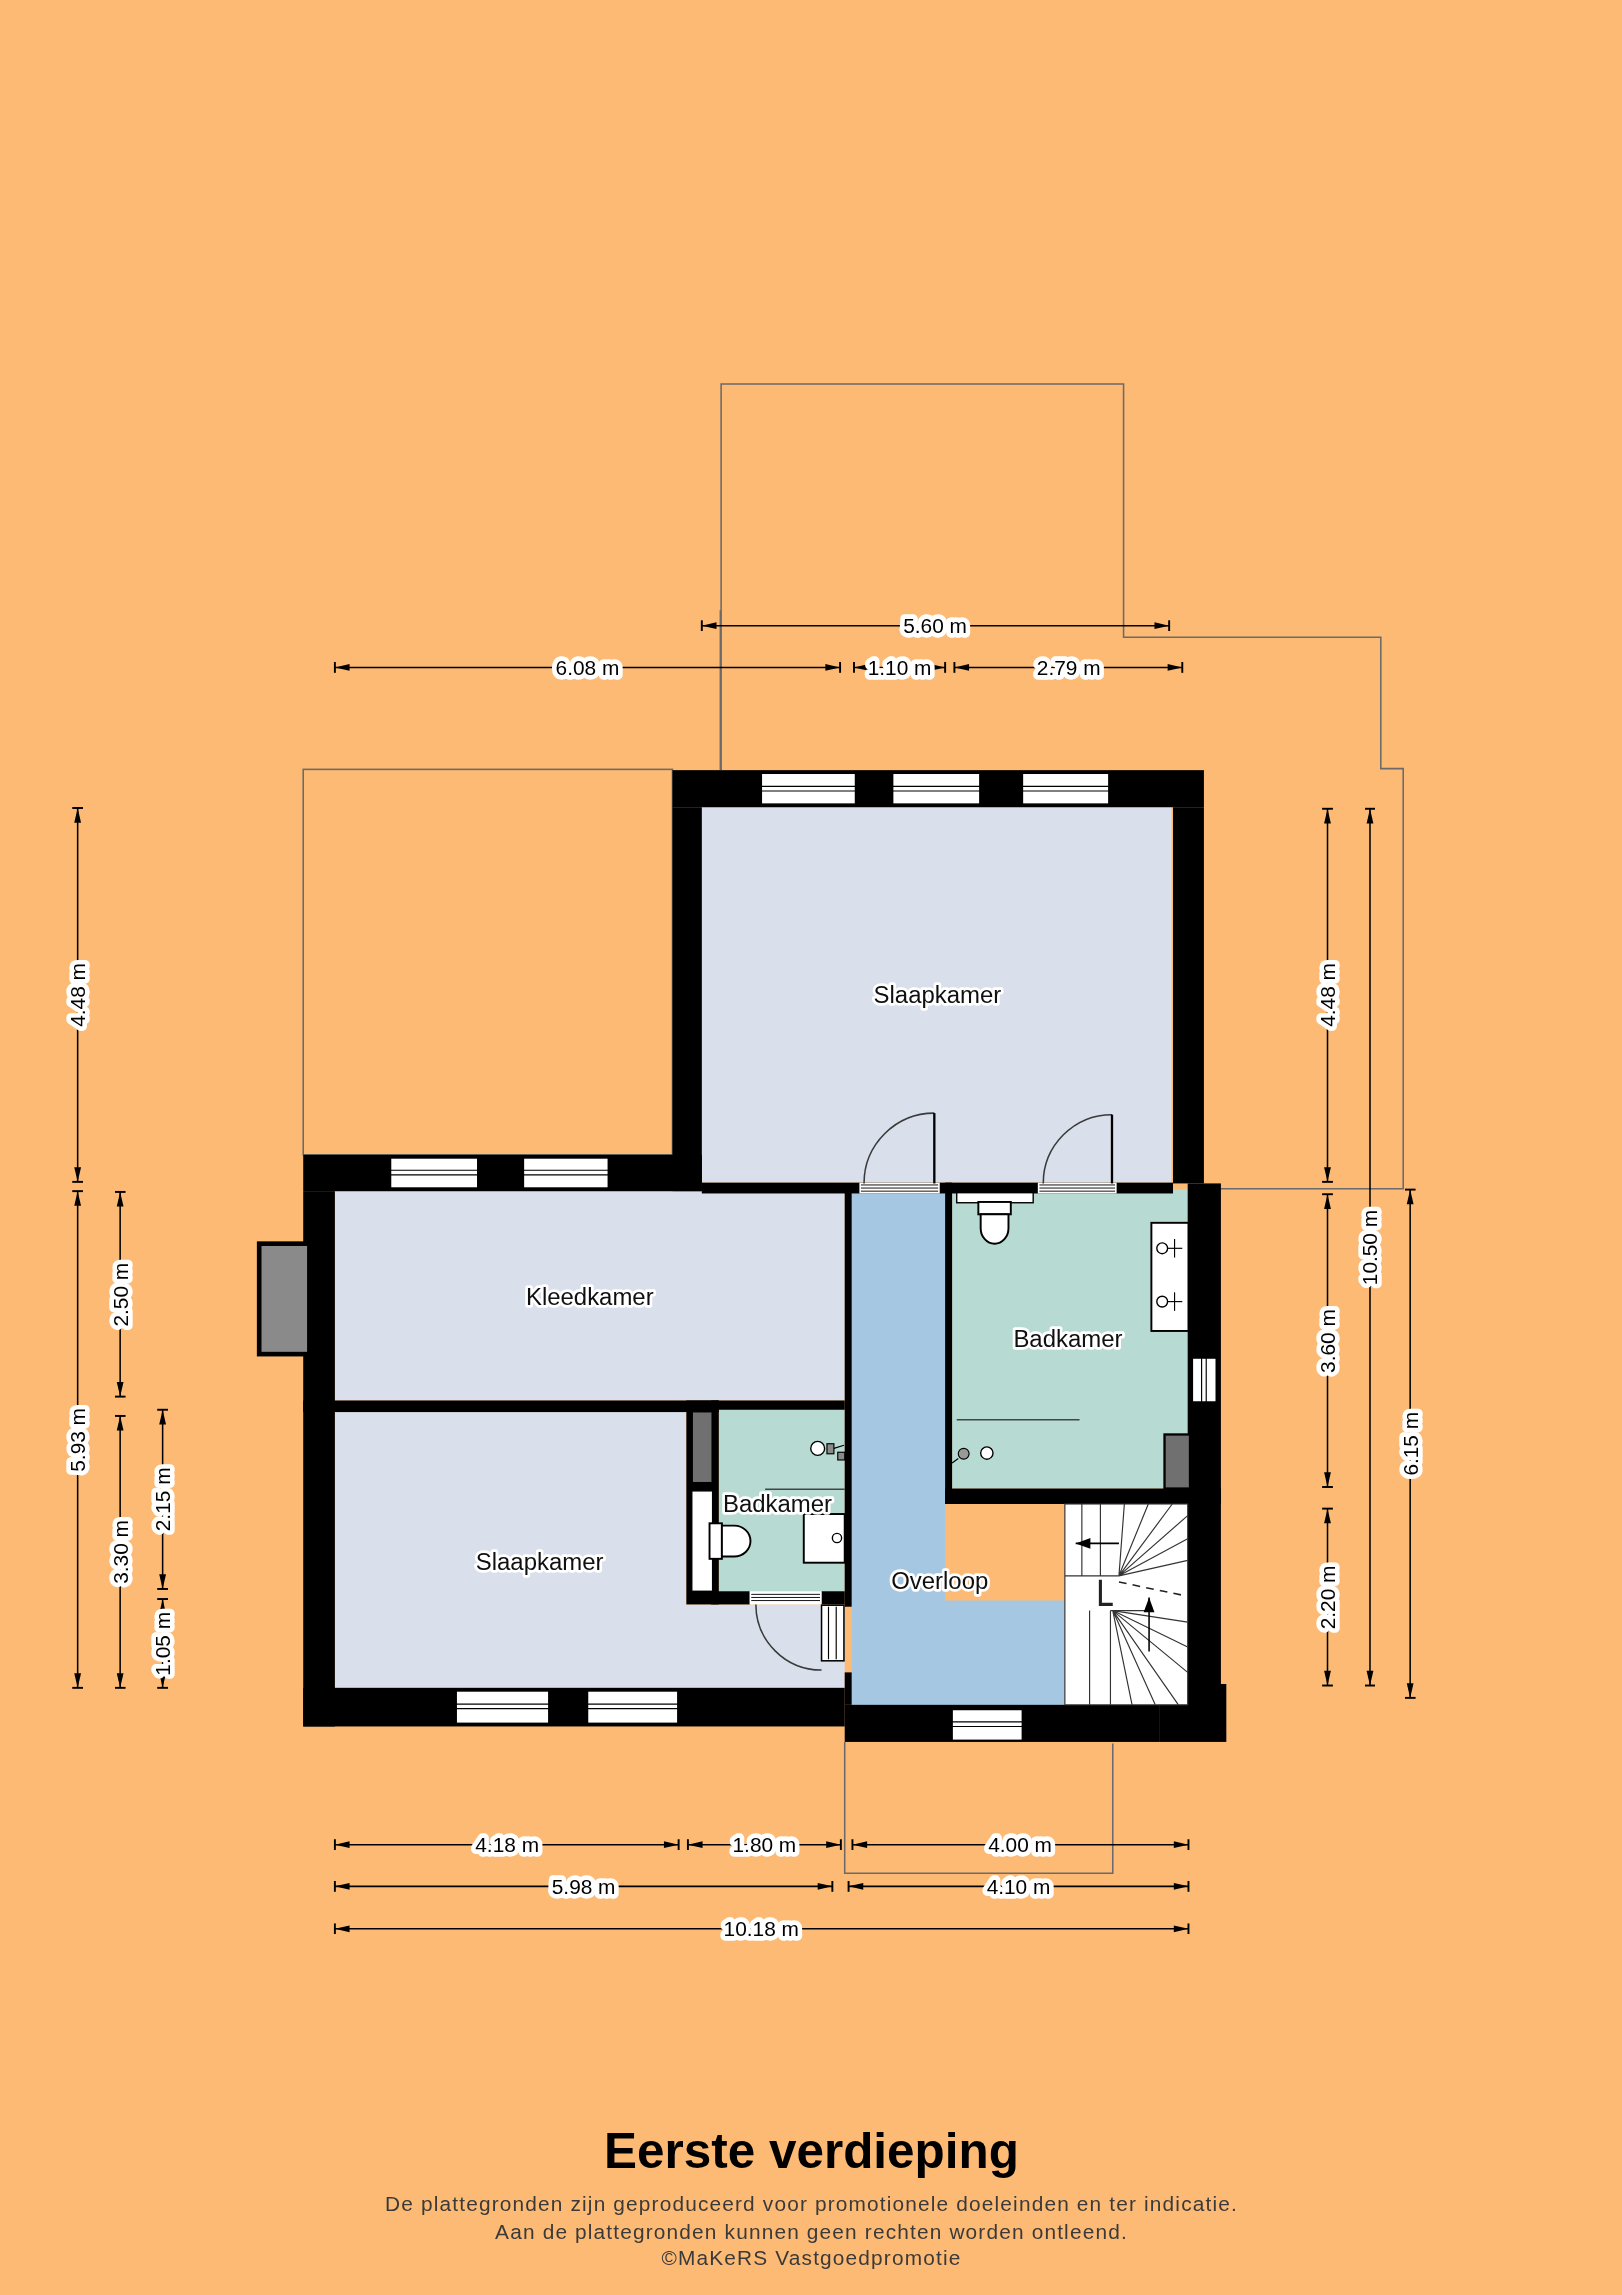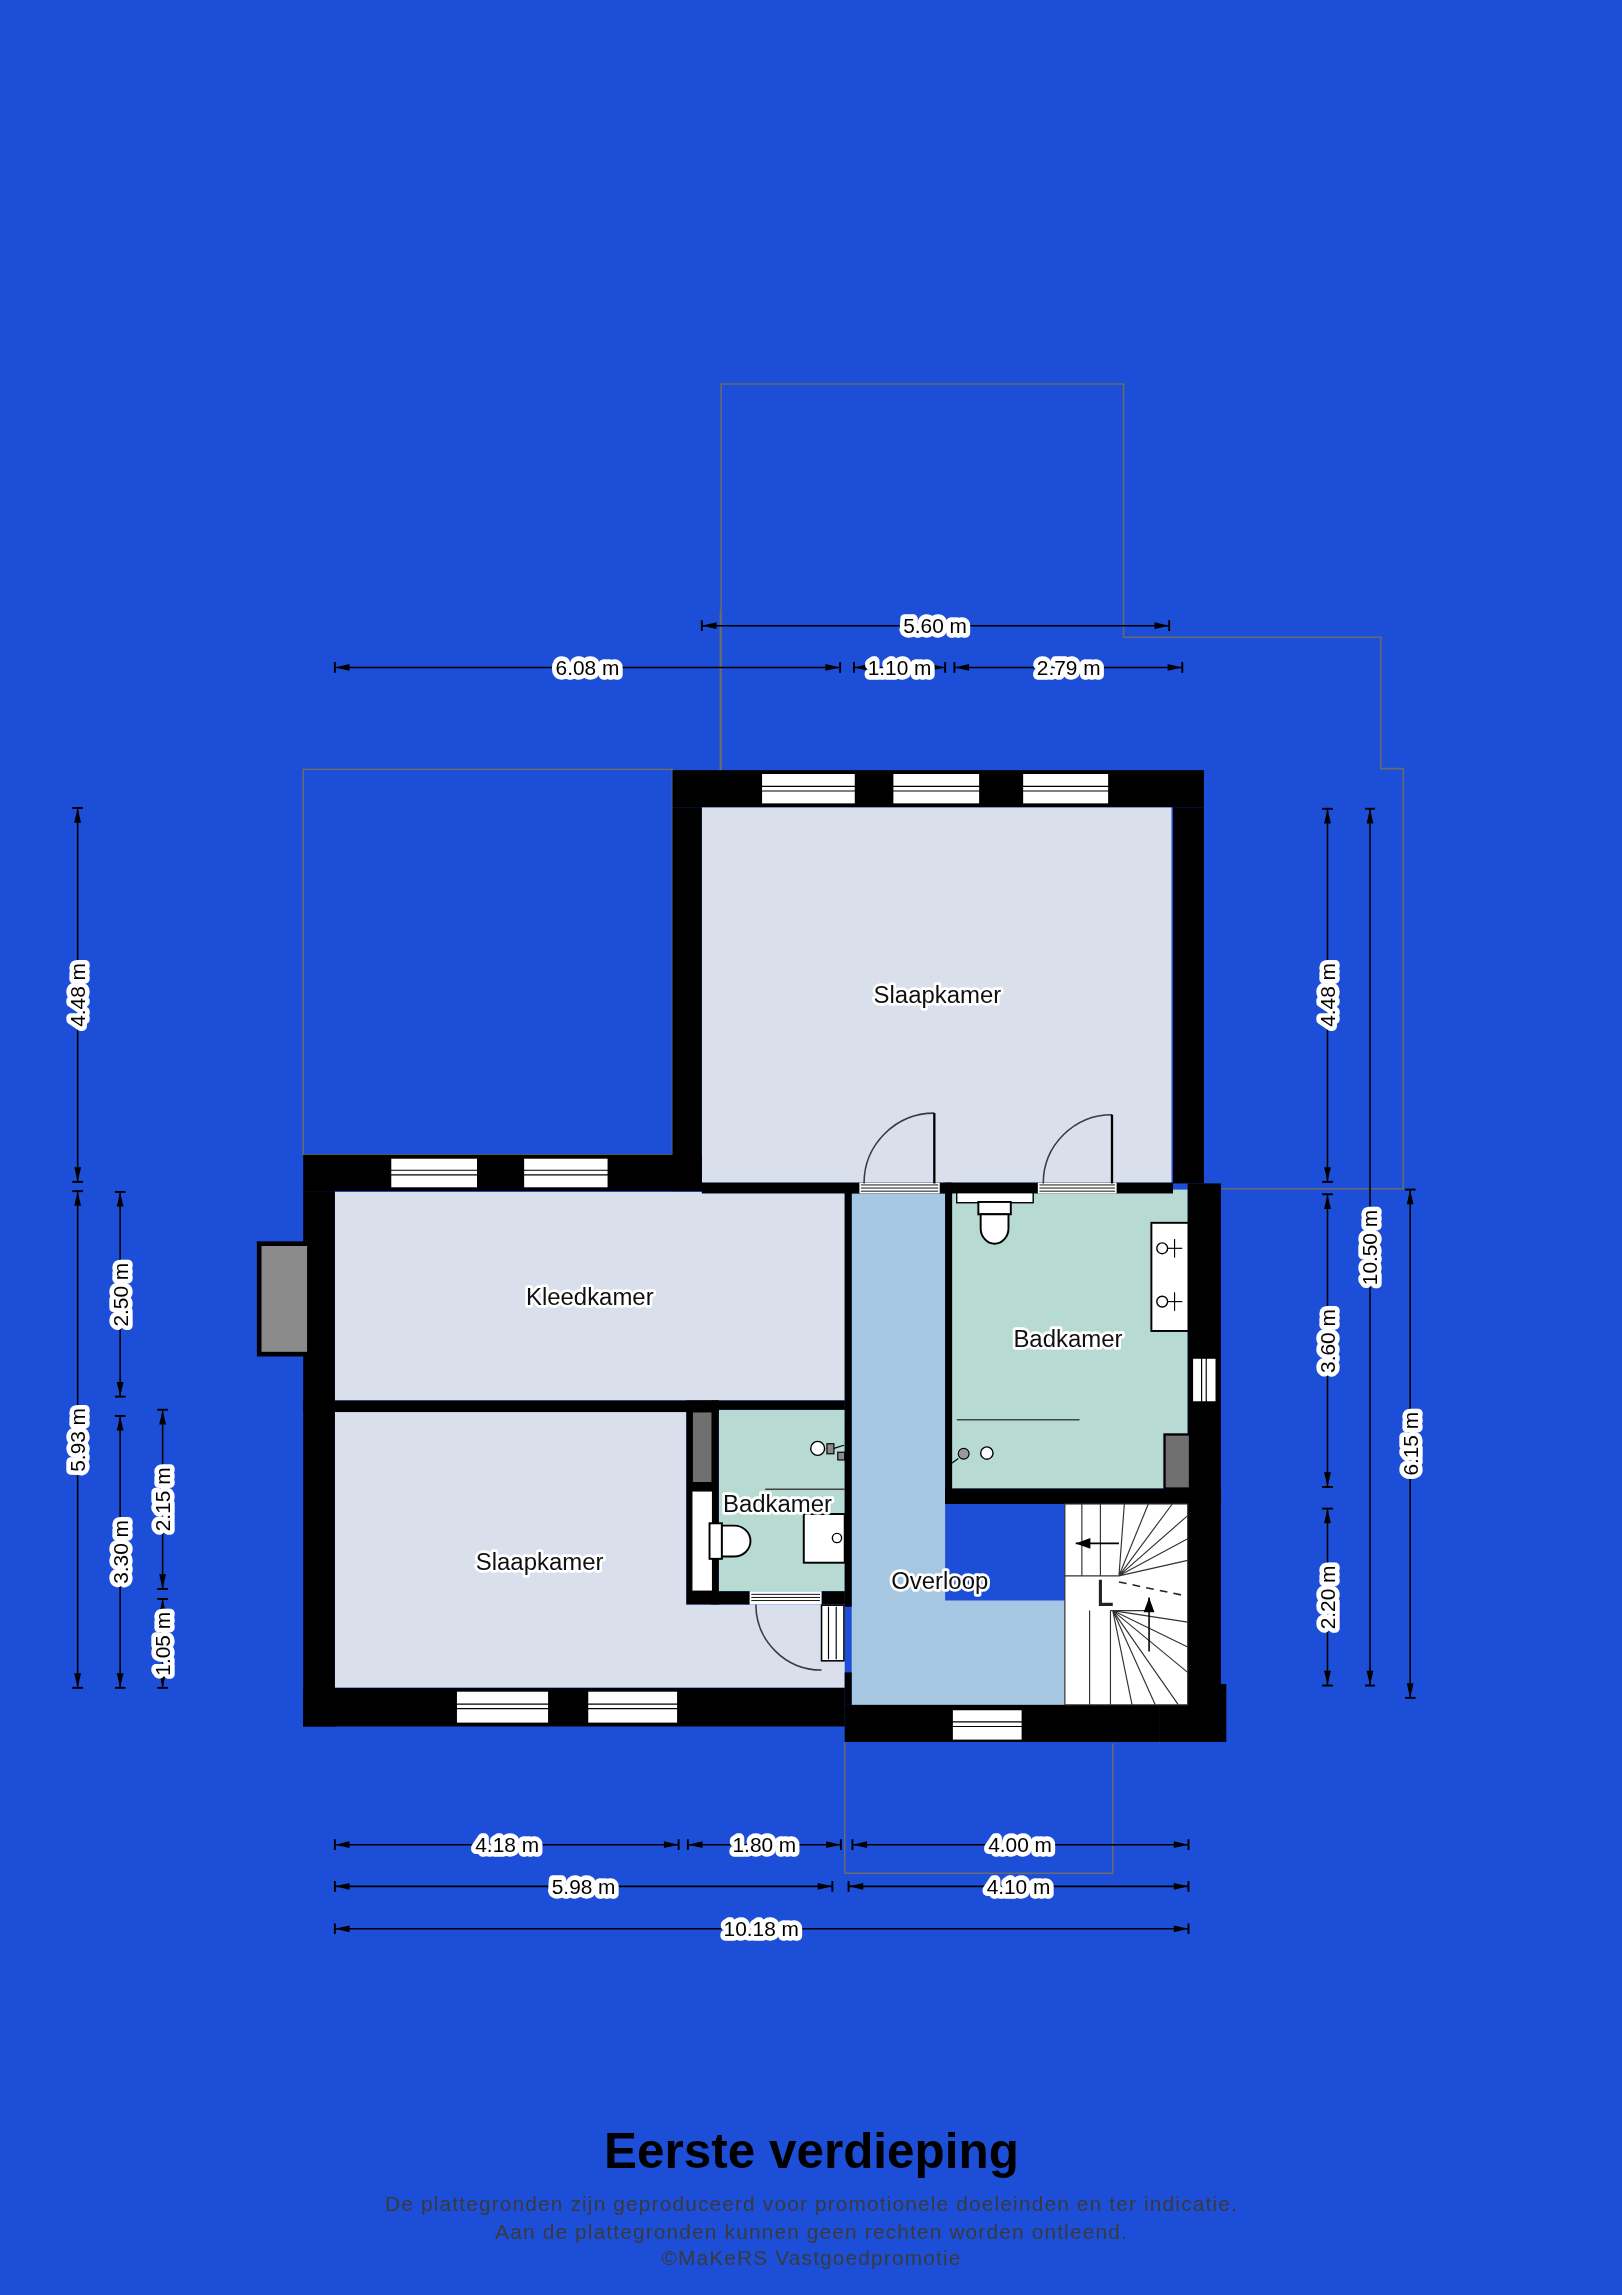--- a/index.html
+++ b/index.html
@@ -1,16 +1,16 @@
 <!DOCTYPE html>
 <html style="font-size:12.4px"><head>
 <meta charset="utf-8">
 <style>
   html,body{margin:0;padding:0;background:#fff;}
-  .page{width:1623px;height:2295px;position:relative;background:#1d4ed8;}
+  .page{width:1623px;height:2295px;position:relative;background:#fdba74;}
   svg{display:block;}
   .wall{fill:#000;}
   .room-bed{fill:#d9dfeb;}
   .room-bath{fill:#b7dbd2;}
   .room-hall{fill:#a6c7e1;}
   .thin{stroke:#6a6a6a;stroke-width:2;fill:none;}
   .win{fill:#fff;stroke:#000;stroke-width:2;}
   .winline{stroke:#000;stroke-width:1.5;fill:none;}
   .sill{fill:#fff;}
   .sline{stroke:#000;stroke-width:1.2;fill:none;}

